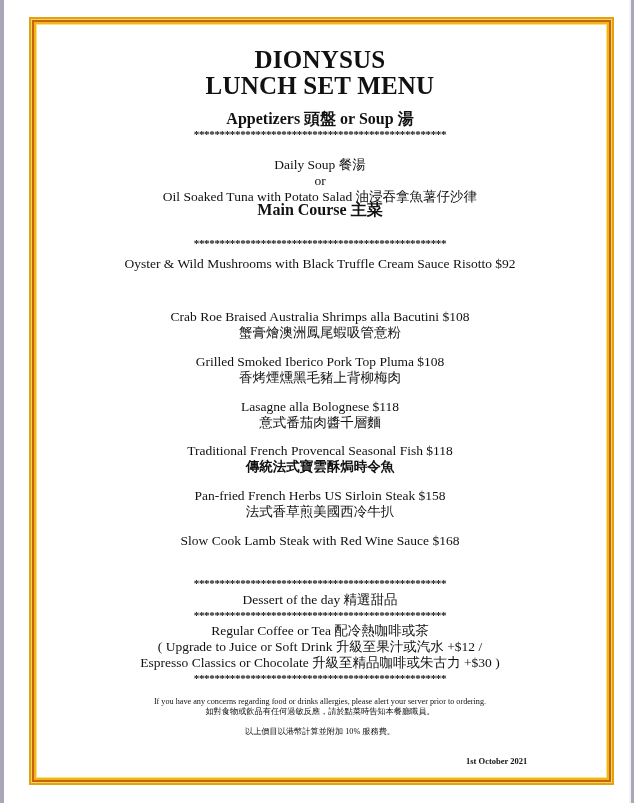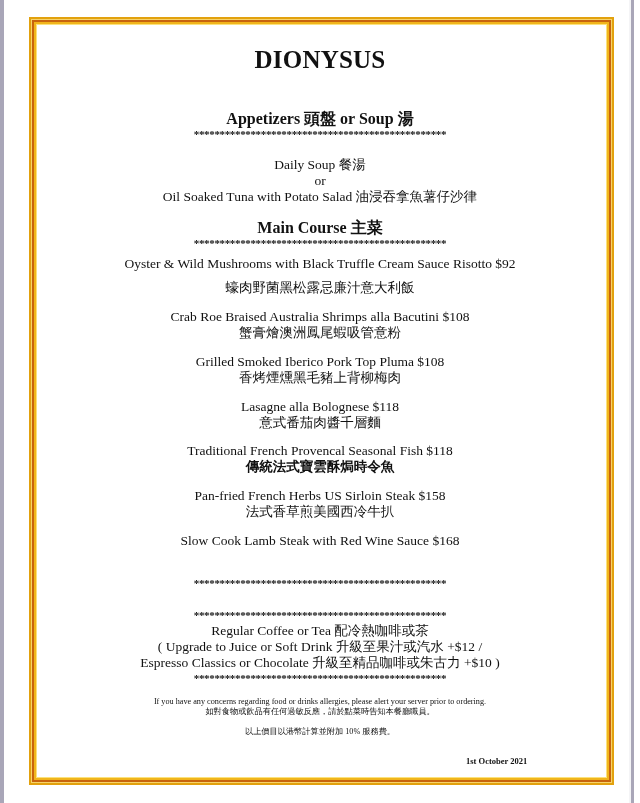--- a/index.html
+++ b/index.html
@@ -60,57 +60,58 @@
 <body>
 
 <div class="edge-left"></div>
 <div class="edge-right"></div>
 
 <div class="frame"></div>
 
 <div class="page">
 
   <div class="title t1">DIONYSUS</div>
+  <div class="title t2">LUNCH SET MENU</div>
 
   <div class="section" style="top:110px;">Appetizers 頭盤 or Soup 湯</div>
   <div class="stars" style="top:129px;">*************************************************</div>
 
   <div class="line" style="top:173px;">or</div>
   <div class="line" style="top:157px;">Daily Soup 餐湯</div>
   <div class="line" style="top:189px;">Oil Soaked Tuna with Potato Salad 油浸吞拿魚薯仔沙律</div>
 
-  <div class="section" style="top:219px;">Main Course 主菜</div>
+  <div class="section" style="top:201px;">Main Course 主菜</div>
   <div class="stars" style="top:238px;">*************************************************</div>
 
   <div class="line" style="top:256px;">Oyster &amp; Wild Mushrooms with Black Truffle Cream Sauce Risotto $92</div>
-  <div class="line" style="top:280px;">蠔肉野菌黑松露忌廉汁意大利飯</div>
 
   <div class="line" style="top:309px;">Crab Roe Braised Australia Shrimps alla Bacutini $108</div>
   <div class="line" style="top:325px;">蟹膏燴澳洲鳳尾蝦吸管意粉</div>
 
   <div class="line" style="top:354px;">Grilled Smoked Iberico Pork Top Pluma $108</div>
   <div class="line" style="top:370px;">香烤煙燻黑毛豬上背柳梅肉</div>
 
   <div class="line" style="top:399px;">Lasagne alla Bolognese $118</div>
   <div class="line" style="top:415px;">意式番茄肉醬千層麵</div>
 
   <div class="line" style="top:443px;">Traditional French Provencal Seasonal Fish $118</div>
   <div class="line" style="top:459px;font-weight:bold;">傳統法式寶雲酥焗時令魚</div>
 
   <div class="line" style="top:488px;">Pan-fried French Herbs US Sirloin Steak $158</div>
   <div class="line" style="top:504px;">法式香草煎美國西冷牛扒</div>
 
   <div class="line" style="top:533px;">Slow Cook Lamb Steak with Red Wine Sauce $168</div>
 
   <div class="stars" style="top:578px;">*************************************************</div>
+  <div class="line" style="top:592px;">Dessert of the day 精選甜品</div>
   <div class="stars" style="top:610px;">*************************************************</div>
 
   <div class="line" style="top:623px;">Regular Coffee or Tea 配冷熱咖啡或茶</div>
   <div class="line" style="top:639px;">( Upgrade to Juice or Soft Drink 升級至果汁或汽水 +$12 /</div>
-  <div class="line" style="top:655px;">Espresso Classics or Chocolate 升級至精品咖啡或朱古力 +$10 )</div>
+  <div class="line" style="top:655px;">Espresso Classics or Chocolate 升級至精品咖啡或朱古力 +$30 )</div>
   <div class="stars" style="top:673px;">*************************************************</div>
 
   <div class="fine" style="top:697px;">If you have any concerns regarding food or drinks allergies, please alert your server prior to ordering.</div>
   <div class="fine" style="top:707px;">如對食物或飲品有任何過敏反應，請於點菜時告知本餐廳職員。</div>
   <div class="fine" style="top:727px;">以上價目以港幣計算並附加 10% 服務費。</div>
 
   <div class="date">1st October 2021</div>
 </div>
 
 </body></html>

